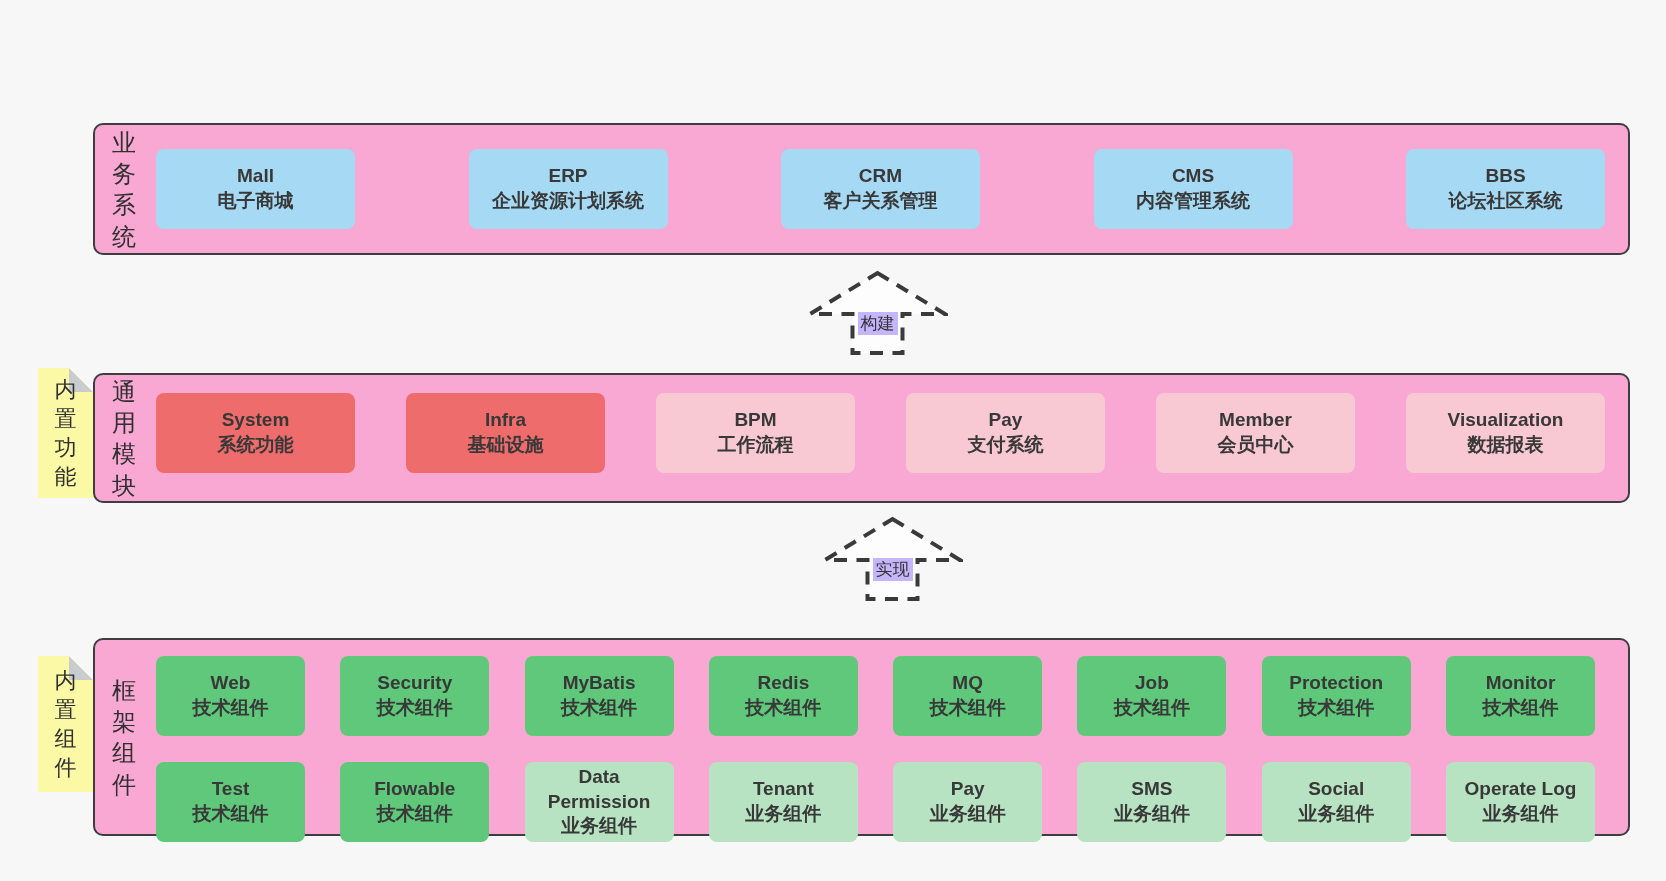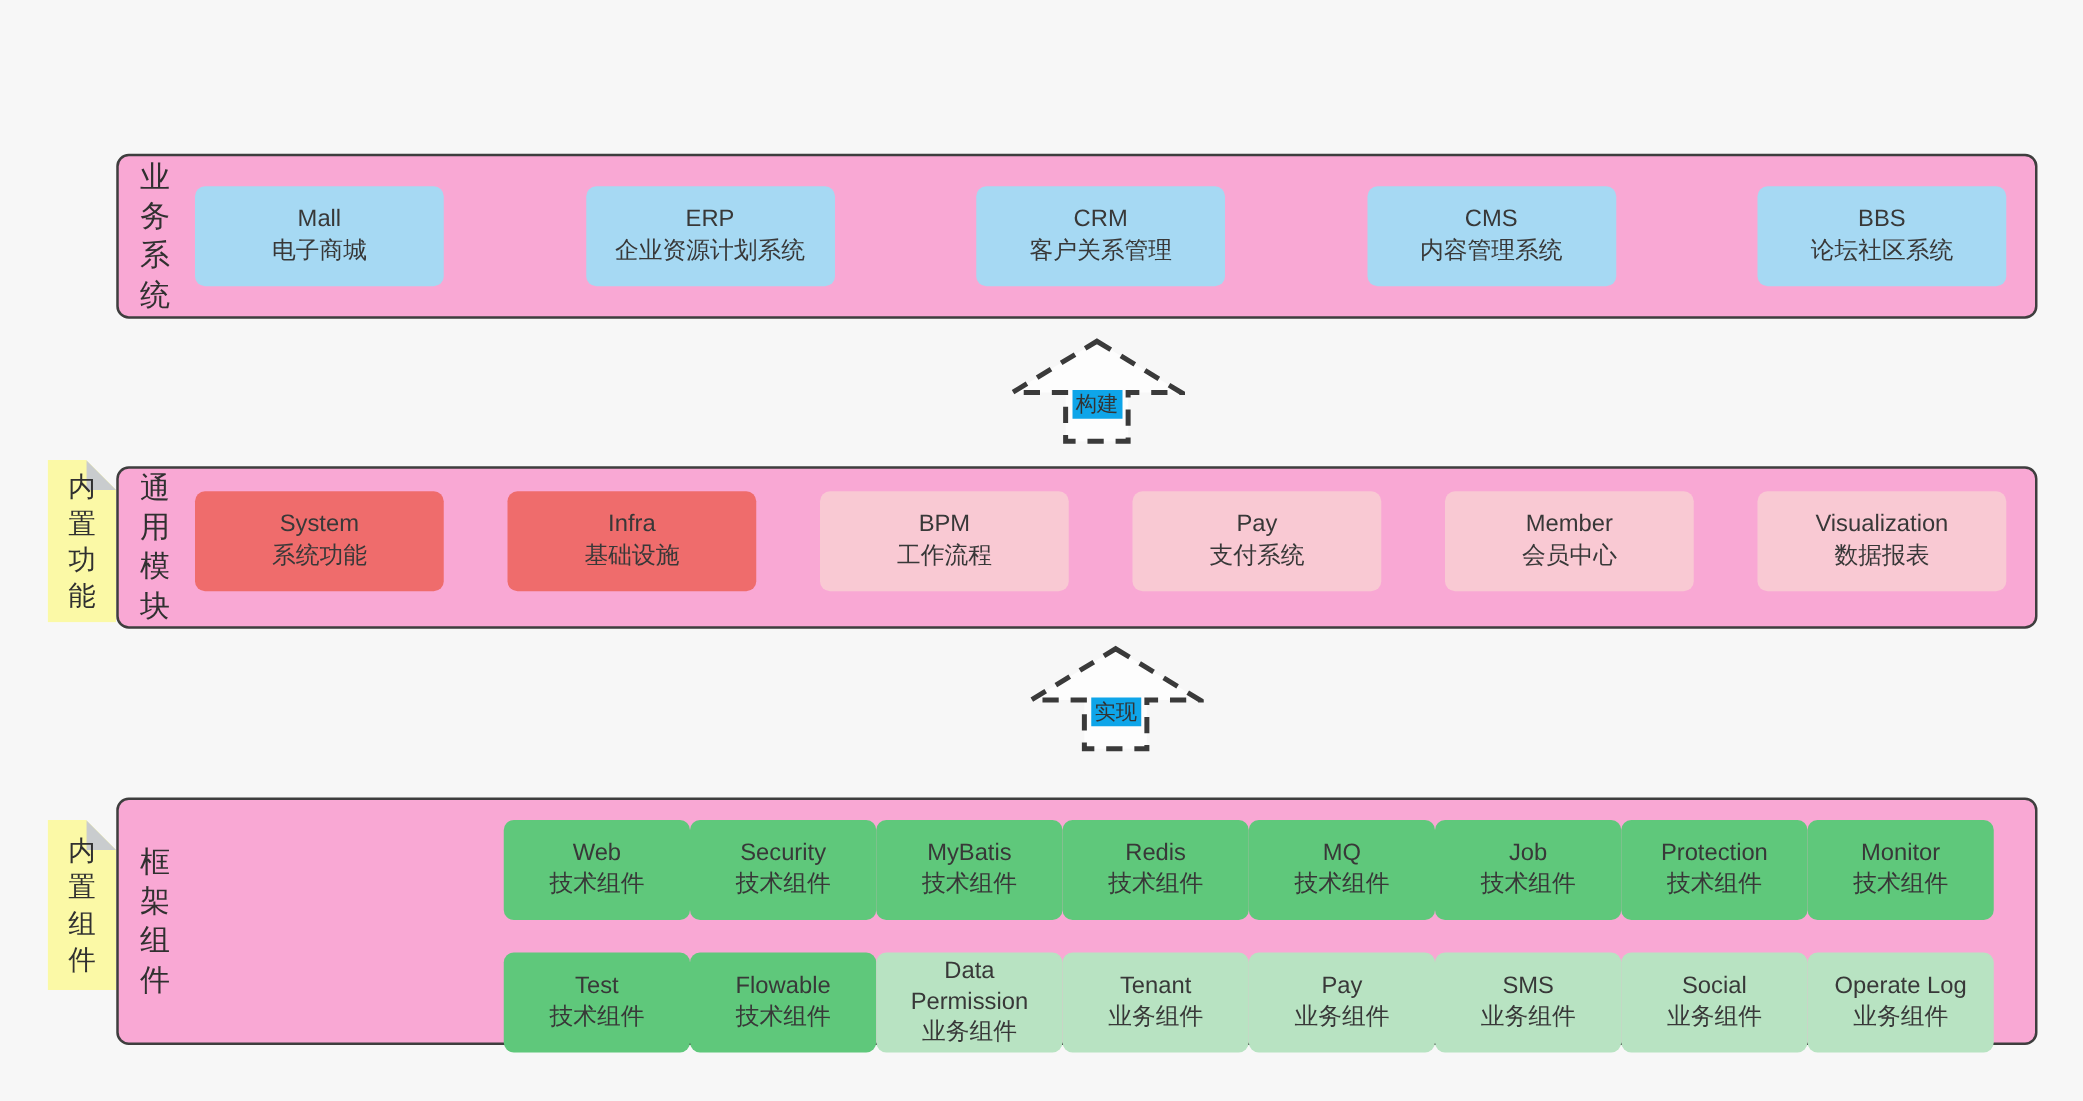--- a/index.html
+++ b/index.html
@@ -19,30 +19,30 @@
   #band-framework{top:638px;height:198px;}
   .side-label{
     position:absolute;left:13px;top:50%;transform:translateY(-50%);
     width:32px;font-size:24px;line-height:1.3;text-align:center;
     word-break:break-all;color:#303030;
   }
   .row{
     position:absolute;left:61px;right:23px;height:80px;
     display:flex;justify-content:space-between;
   }
-  .row-8{right:33px;justify-content:flex-end;}
+  .row-8{right:33px;}
   #band-business .row{top:24px;}
   #band-common .row{top:18px;}
   #band-framework .row1{top:16px;}
   #band-framework .row2{top:122px;}
   .box{
     height:80px;border-radius:8px;
     display:flex;flex-direction:column;align-items:center;justify-content:center;
     text-align:center;font-size:19px;line-height:1.3;
-    box-sizing:border-box;padding:0 4px;
+    box-sizing:border-box;padding:0 4px;font-weight:bold;
   }
   .w6{width:199px;}
   .w8{width:149px;}
   .b-blue{background:#a6d9f3;}
   .b-red{background:#ef6c6c;}
   .b-pink{background:#f9c9d3;}
   .b-green{background:#5fc87b;}
   .b-lgreen{background:#b8e3c2;}
   [data-name="box-data-permission"] .box-en{max-width:112px;}
   .sticky{
@@ -60,21 +60,21 @@
   .sticky-label{
     width:24px;font-size:22px;line-height:1.32;text-align:center;
     word-break:break-all;color:#303030;position:relative;z-index:2;
   }
   .arrow{position:absolute;width:141px;height:86px;z-index:0;}
   #arrow-build{left:807px;top:270px;}
   #arrow-implement{left:822px;top:516px;}
   .arrow svg{display:block;width:141px;height:86px;}
   .arrow-label{
     position:absolute;top:42px;left:50%;transform:translateX(-50%);
-    background:#0ea5e9;font-size:17px;padding:0 3px;color:#333;
+    background:#c4b5fd;font-size:17px;padding:0 3px;color:#333;
     white-space:nowrap;
   }
 </style>
 </head>
 <body>
 
 <div id="stage" data-name="architecture-diagram">
 
   <div class="sticky" id="sticky-common" data-name="sticky-note-built-in-features">
     <div class="sticky-fold" data-name="sticky-fold-corner"></div>

